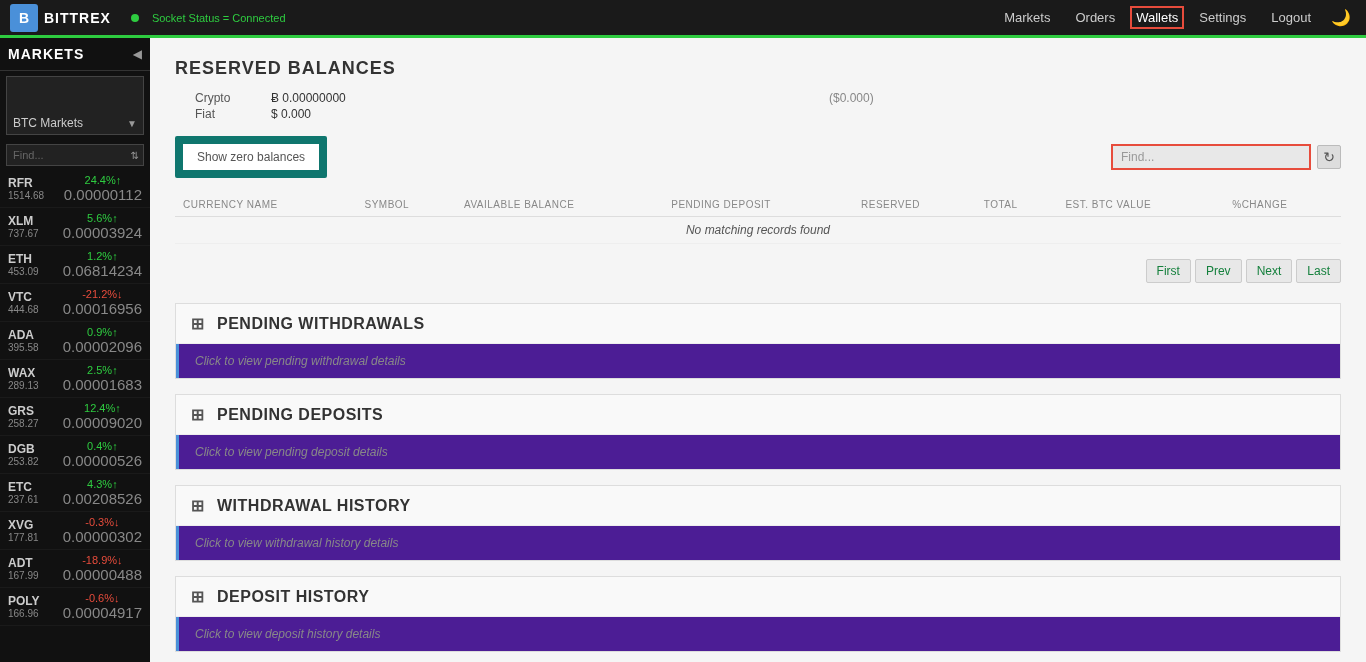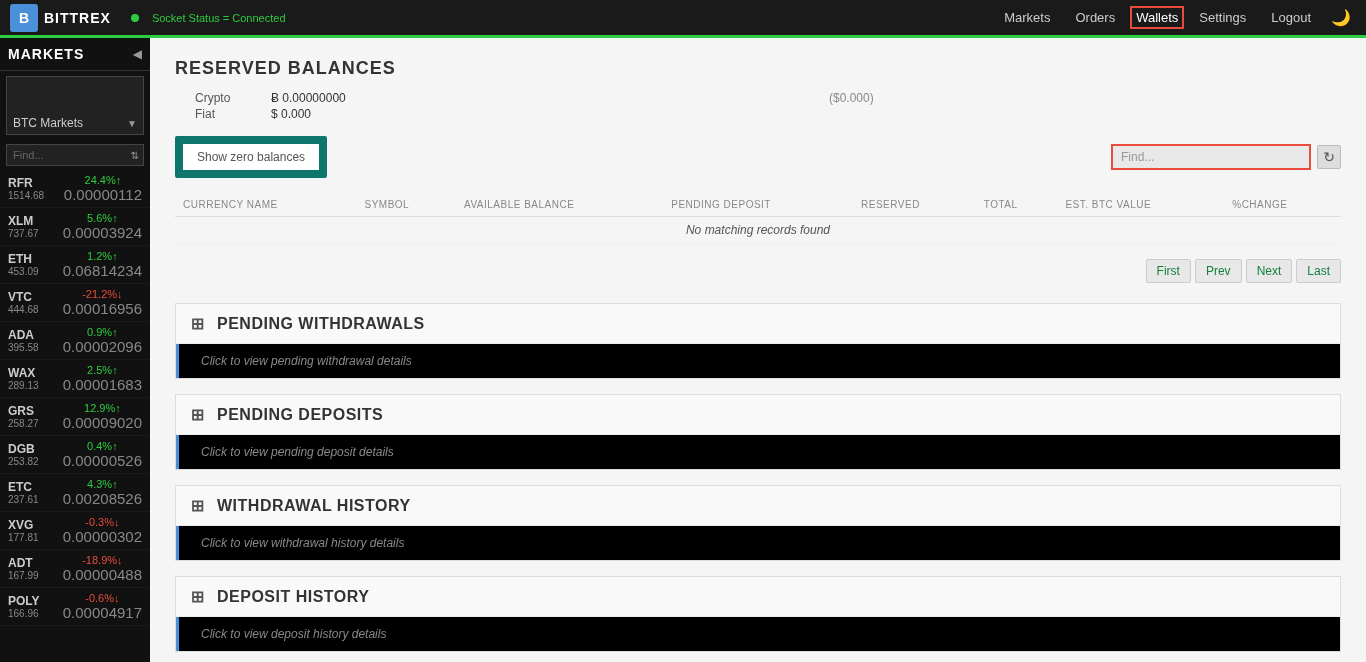--- a/index.html
+++ b/index.html
@@ -324,23 +324,23 @@
       font-weight: bold;
       width: 16px;
     }
     .collapsible-title {
       font-size: 16px;
       font-weight: bold;
       color: #333;
       letter-spacing: 0.5px;
     }
     .collapsible-body {
-      padding: 10px 22px;
+      padding: 10px 16px;
       border-left: 3px solid #4a90d9;
-      background: #000000;
+      background: #4c1d95;
     }
     .collapsible-body-text {
       color: #888;
       font-size: 12px;
       font-style: italic;
     }
   </style>
 </head>
 <body>
 
@@ -438,21 +438,21 @@
         <span class="coin-change positive">2.5%↑</span>
         <span class="coin-btc">0.00001683</span>
       </div>
     </div>
         <div class="coin-item">
       <div class="coin-left">
         <span class="coin-name">GRS</span>
         <span class="coin-price">258.27</span>
       </div>
       <div class="coin-right">
-        <span class="coin-change positive">12.9%↑</span>
+        <span class="coin-change positive">12.4%↑</span>
         <span class="coin-btc">0.00009020</span>
       </div>
     </div>
         <div class="coin-item">
       <div class="coin-left">
         <span class="coin-name">DGB</span>
         <span class="coin-price">253.82</span>
       </div>
       <div class="coin-right">
         <span class="coin-change positive">0.4%↑</span>

